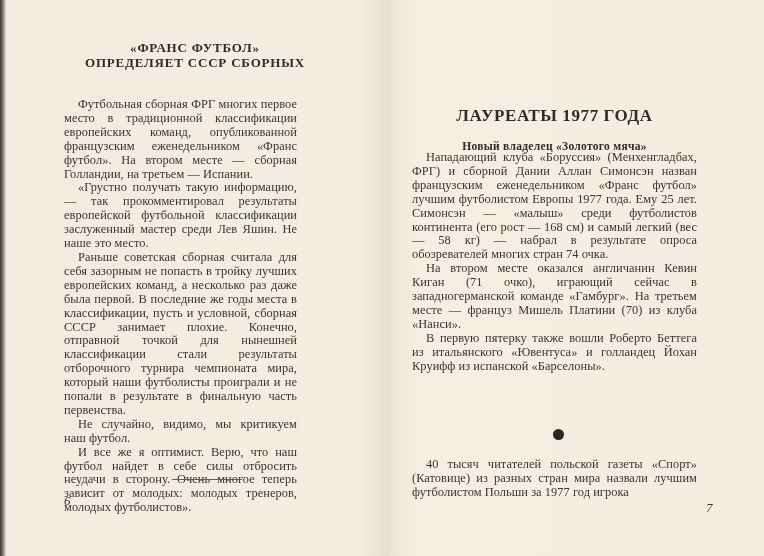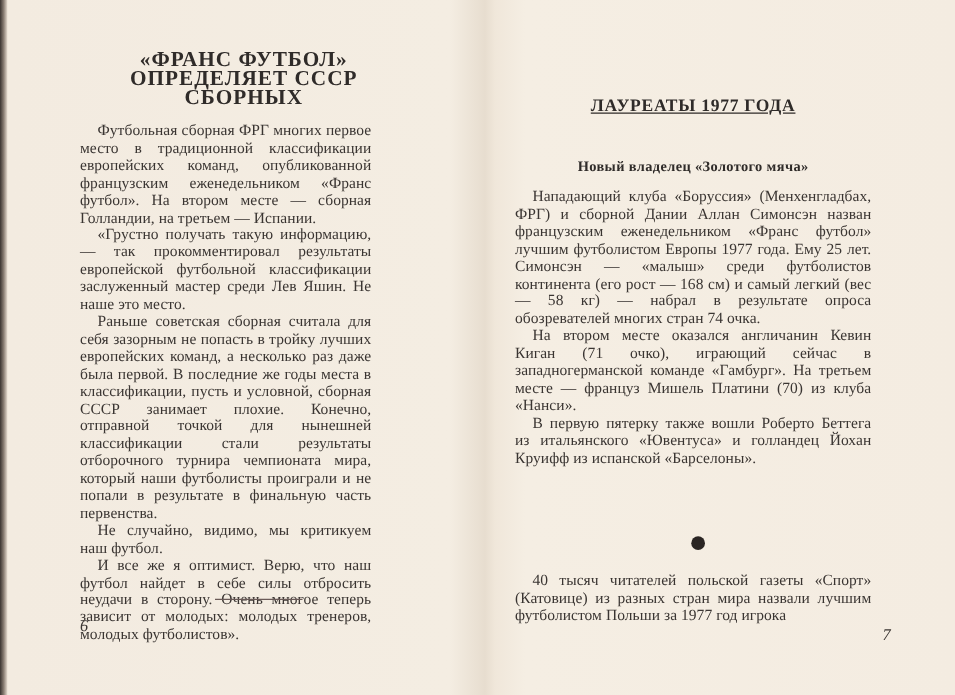--- a/index.html
+++ b/index.html
@@ -11,23 +11,23 @@
       color: #3a3532;
     }
     .left-edge { position: absolute; left: 0; top: 0; width: 6px; height: 556px; background: linear-gradient(90deg, #3a3430, #8a7e74 3px, #e8ded2 6px); }
     .page { position: absolute; top: 0; height: 556px; }
     .page-left { left: 0; width: 388px; }
     .page-right { left: 388px; width: 376px; }
     .col { position: absolute; font-size: 12.4px; line-height: 13.9px; text-align: justify; letter-spacing: 0.05px; }
     .page-left .col { left: 64px; width: 233px; top: 98px; }
     .page-right .col { left: 24px; width: 285px; }
     .col p { text-indent: 14px; }
-    .title-block { position: absolute; left: 60px; width: 270px; top: 40px; text-align: center; font-family: "Liberation Serif", serif; font-weight: bold; font-size: 17px; letter-spacing: 0.8px; line-height: 15px; color: #2f2b29; }
-    .section-title { position: absolute; left: 24px; width: 285px; top: 78px; text-align: center; font-weight: bold; font-size: 14px; letter-spacing: 0.6px; color: #2f2b29; text-decoration: underline; }
-    .subsection-title { position: absolute; left: 24px; width: 285px; top: 128px; text-align: center; font-weight: bold; font-size: 11.5px; letter-spacing: 0.3px; color: #2f2b29; }
+    .title-block { position: absolute; left: 60px; width: 270px; top: 40px; text-align: center; font-family: "Liberation Serif", serif; font-weight: bold; font-size: 13px; letter-spacing: 0.8px; line-height: 15px; color: #2f2b29; }
+    .section-title { position: absolute; left: 24px; width: 285px; top: 106px; text-align: center; font-weight: bold; font-size: 17px; letter-spacing: 0.6px; color: #2f2b29; }
+    .subsection-title { position: absolute; left: 24px; width: 285px; top: 140px; text-align: center; font-weight: bold; font-size: 11.5px; letter-spacing: 0.3px; color: #2f2b29; }
     .rule { position: absolute; left: 172px; top: 479px; width: 70px; height: 1px; background: #6a5a57; }
     .page-num { position: absolute; font-style: italic; font-size: 13px; color: #3a3532; }
     .page-left .page-num { left: 64px; top: 493px; }
     .page-right .page-num { left: 318px; top: 500px; }
     .bullet { position: absolute; left: 165px; top: 429px; width: 11px; height: 11px; border-radius: 50%; background: #2a2523; }
     .col-top { top: 151px; }
     .col-bottom { top: 458px; }
   </style>
 </head>
 <body>

